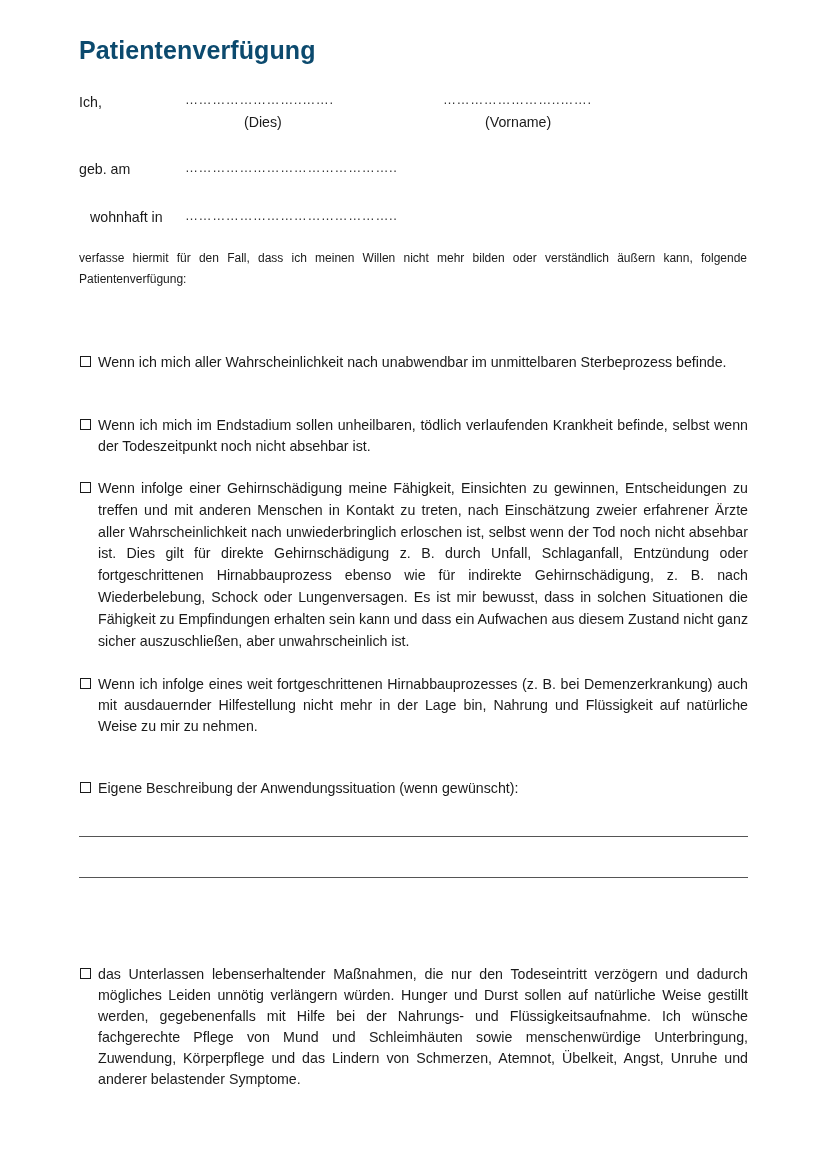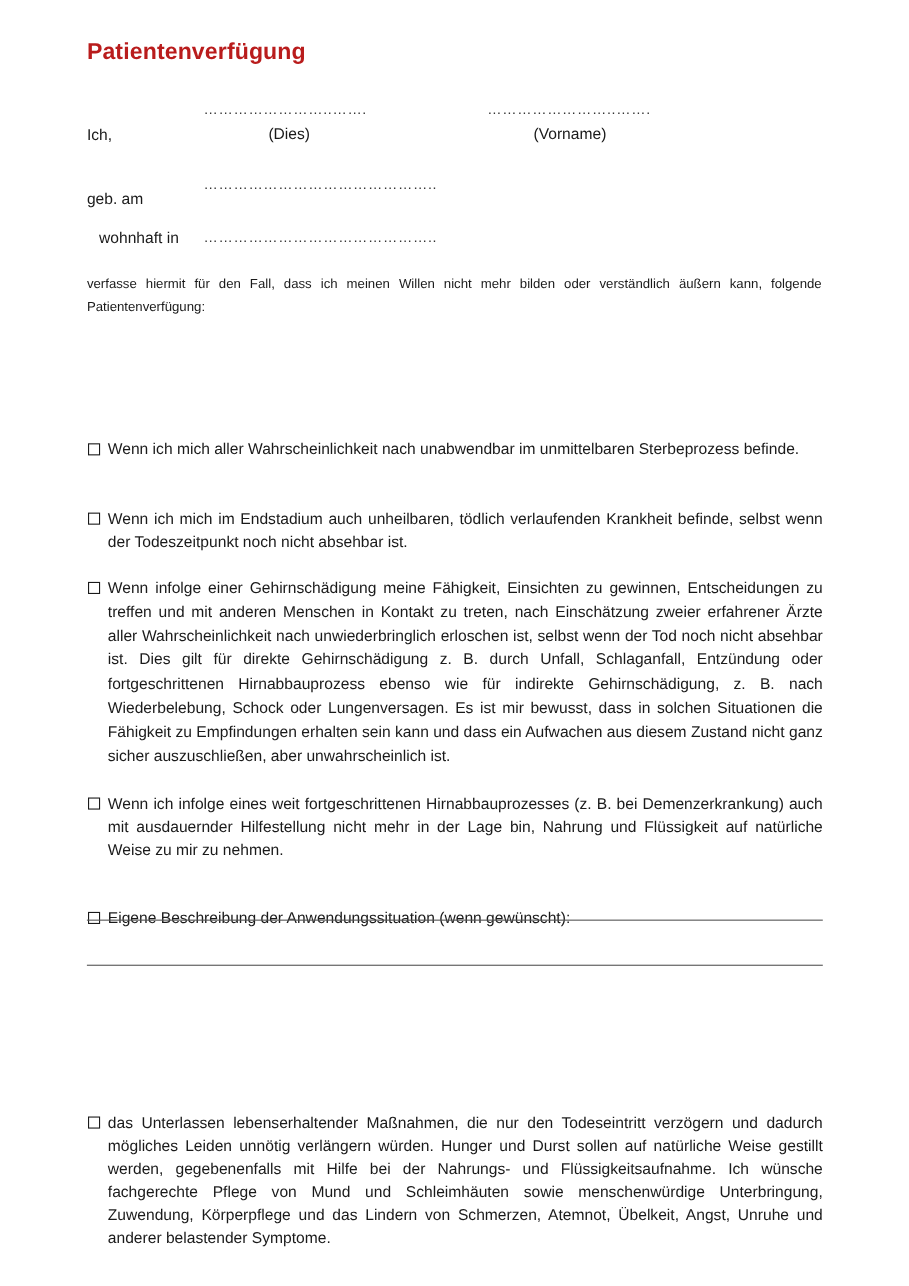--- a/index.html
+++ b/index.html
@@ -1,60 +1,60 @@
 <!DOCTYPE html>
 <html><head>
 <meta charset="utf-8">
 <style>
   html, body { margin: 0; padding: 0; background: #ffffff; }
   body { width: 826px; height: 1169px; position: relative; overflow: hidden;
          font-family: "Liberation Sans", sans-serif; color: #1a1a1a; }
   .page { position: absolute; left: 0; top: 0; width: 826px; height: 1169px; }
-  .title { position: absolute; left: 79px; top: 36px; font-size: 21px; font-weight: bold;
-           color: #b91c1c; letter-spacing: 0.1px; }
+  .title { position: absolute; left: 79px; top: 36px; font-size: 25px; font-weight: bold;
+           color: #0c4a6e; letter-spacing: 0.1px; }
   .abs { position: absolute; font-size: 14.2px; line-height: 20px; white-space: nowrap; }
   .dots { position: absolute; font-size: 13px; letter-spacing: 0.6px; color: #333; white-space: nowrap; }
   .para { position: absolute; left: 79px; width: 668px; font-size: 12px; line-height: 21px;
           text-align: justify; }
-  .item { position: absolute; left: 79px; width: 669px; font-size: 14.2px; line-height: 21px; margin-top: 47px; }
+  .item { position: absolute; left: 79px; width: 669px; font-size: 14.2px; line-height: 21px; }
   .item .cb { position: absolute; left: 1px; top: 4px; width: 11px; height: 11px;
               border: 1.2px solid #1a1a1a; box-sizing: border-box; cursor: pointer; }
   .item .txt { display: block; margin-left: 19px; text-align: justify; }
   .rule { position: absolute; left: 79px; width: 669px; height: 0; border-top: 1px solid #555; }
 </style>
 </head>
 <body>
 
 <div class="page">
 
   <div class="title">Patientenverfügung</div>
 
-  <div class="abs" style="left:79px; top:92px;margin-top:21px;">Ich,</div>
+  <div class="abs" style="left:79px; top:92px;">Ich,</div>
   <div class="dots" style="left:185px; top:92px;">……………………..…….</div>
   <div class="abs" style="left:244px; top:112px;">(Dies)</div>
   <div class="dots" style="left:443px; top:92px;">……………………..…….</div>
   <div class="abs" style="left:485px; top:112px;">(Vorname)</div>
 
-  <div class="abs" style="left:79px; top:159px;margin-top:12px;">geb. am</div>
+  <div class="abs" style="left:79px; top:159px;">geb. am</div>
   <div class="dots" style="left:185px; top:160px;">………………………………………..</div>
 
   <div class="abs" style="left:90px; top:207px;">wohnhaft in</div>
   <div class="dots" style="left:185px; top:208px;">………………………………………..</div>
 
   <div class="para" style="top:248px;">verfasse hiermit für den Fall, dass ich meinen Willen nicht mehr bilden oder verständlich äußern kann, folgende Patientenverfügung:</div>
 
 
   <div class="item" style="top:352px;">
     <span class="cb"></span>
     <span class="txt">Wenn ich mich aller Wahrscheinlichkeit nach unabwendbar im unmittelbaren Sterbeprozess befinde.</span>
   </div>
 
   <div class="item" style="top:415px;">
     <span class="cb"></span>
-    <span class="txt">Wenn ich  mich im Endstadium auch unheilbaren, tödlich verlaufenden Krankheit befinde, selbst wenn der Todeszeitpunkt noch nicht absehbar ist.</span>
+    <span class="txt">Wenn ich  mich im Endstadium sollen unheilbaren, tödlich verlaufenden Krankheit befinde, selbst wenn der Todeszeitpunkt noch nicht absehbar ist.</span>
   </div>
 
   <div class="item" style="top:478px; line-height:21.8px;">
     <span class="cb"></span>
     <span class="txt">Wenn infolge einer Gehirnschädigung meine Fähigkeit, Einsichten zu gewinnen, Entscheidungen zu treffen und mit anderen Menschen in Kontakt zu treten, nach Einschätzung zweier erfahrener Ärzte aller Wahrscheinlichkeit nach unwiederbringlich erloschen ist, selbst wenn der Tod noch nicht absehbar ist. Dies gilt für direkte Gehirnschädigung z. B. durch Unfall, Schlaganfall, Entzündung oder fortgeschrittenen Hirnabbauprozess ebenso wie für indirekte Gehirnschädigung, z. B. nach Wiederbelebung, Schock oder Lungenversagen. Es ist mir bewusst, dass in solchen Situationen die Fähigkeit zu Empfindungen erhalten sein kann und dass ein Aufwachen aus diesem Zustand nicht ganz sicher auszuschließen, aber unwahrscheinlich ist.</span>
   </div>
 
   <div class="item" style="top:674px;">
     <span class="cb"></span>
     <span class="txt">Wenn ich infolge eines weit fortgeschrittenen Hirnabbauprozesses (z. B. bei Demenzerkrankung) auch mit ausdauernder Hilfestellung nicht mehr in der Lage bin, Nahrung und Flüssigkeit auf natürliche Weise zu mir zu nehmen.</span>

